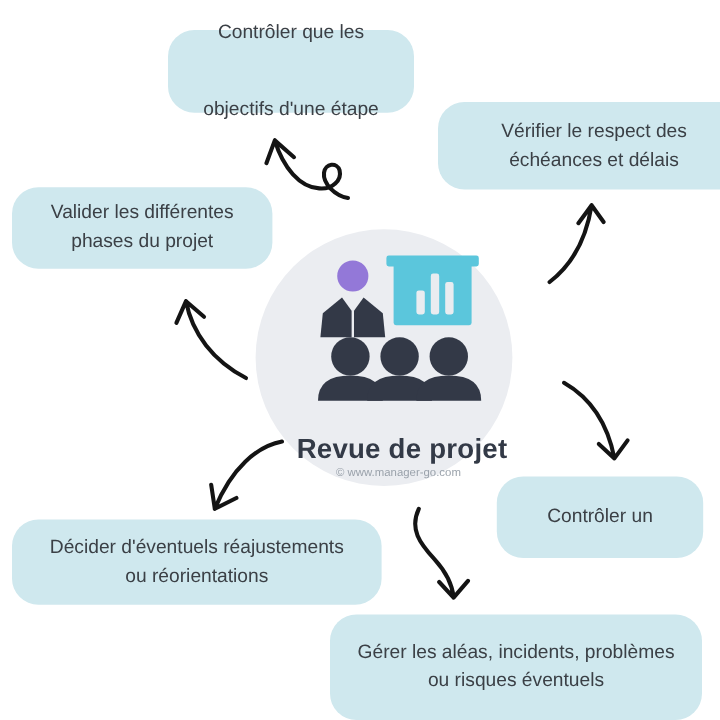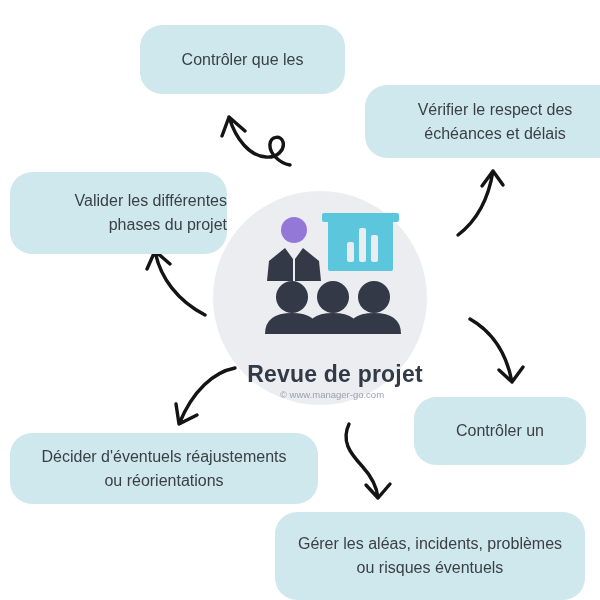--- a/index.html
+++ b/index.html
@@ -8,21 +8,21 @@
     font-family:"Liberation Sans","DejaVu Sans",sans-serif;
   }
   .bubble{
     position:absolute;background:#cfe8ee;border-radius:22px;
     display:flex;flex-direction:column;justify-content:center;align-items:center;
     color:#3b4046;font-size:16px;line-height:1.5;text-align:center;
   }
   .bubble span{display:block;}
   .b1{left:140px;top:25px;width:205px;height:69px;gap:40px;}
   .b2{left:365px;top:85px;width:260px;height:73px;}
-  .b3{left:10px;top:172px;width:217px;height:82px;align-items:flex-end;}
+  .b3{left:10px;top:156px;width:217px;height:68px;}
   .b4{left:414px;top:397px;width:172px;height:68px;}
   .b5{left:10px;top:433px;width:308px;height:71px;}
   .b6{left:275px;top:512px;width:310px;height:88px;}
   .center-circle{
     position:absolute;left:213px;top:191px;width:214px;height:214px;
     border-radius:50%;background:#ebedf1;
   }
   .center-icon{position:absolute;left:263px;top:211px;width:144px;height:126px;}
   .center-title{
     position:absolute;left:335px;top:361px;transform:translateX(-50%);
@@ -75,20 +75,21 @@
       <path d="M 43 123 Q 43 102 70 102 Q 97 102 97 123 Z"></path>
       <path d="M 84 123 Q 84 102 111 102 Q 138 102 138 123 Z"></path>
     </g>
   </svg>
 
   <div class="center-title">Revue de projet</div>
   <div class="center-copyright">© www.manager-go.com</div>
 
   <div class="bubble b1">
     <span>Contrôler que les</span>
+    <span>objectifs d'une étape</span>
   </div>
   <div class="bubble b2">
     <span>Vérifier le respect des</span>
     <span>échéances et délais</span>
   </div>
   <div class="bubble b3">
     <span>Valider les différentes</span>
     <span>phases du projet</span>
   </div>
   <div class="bubble b4">

